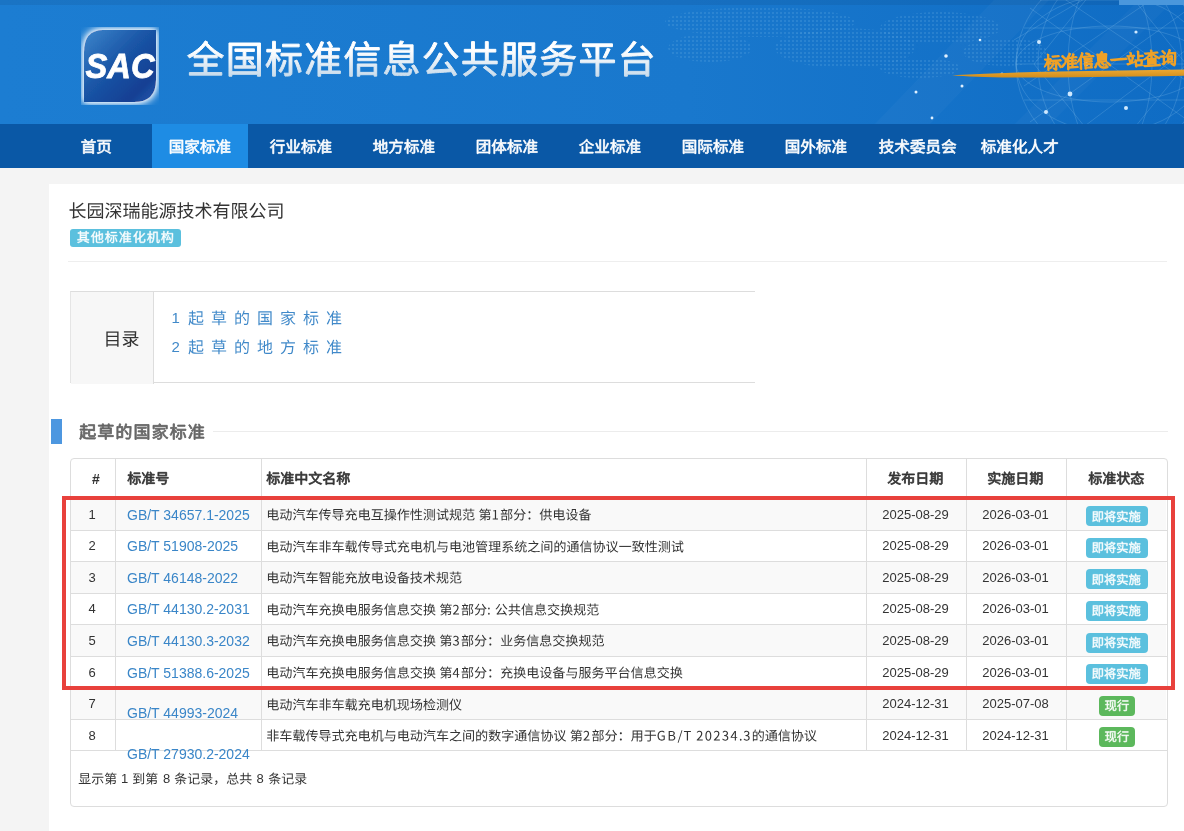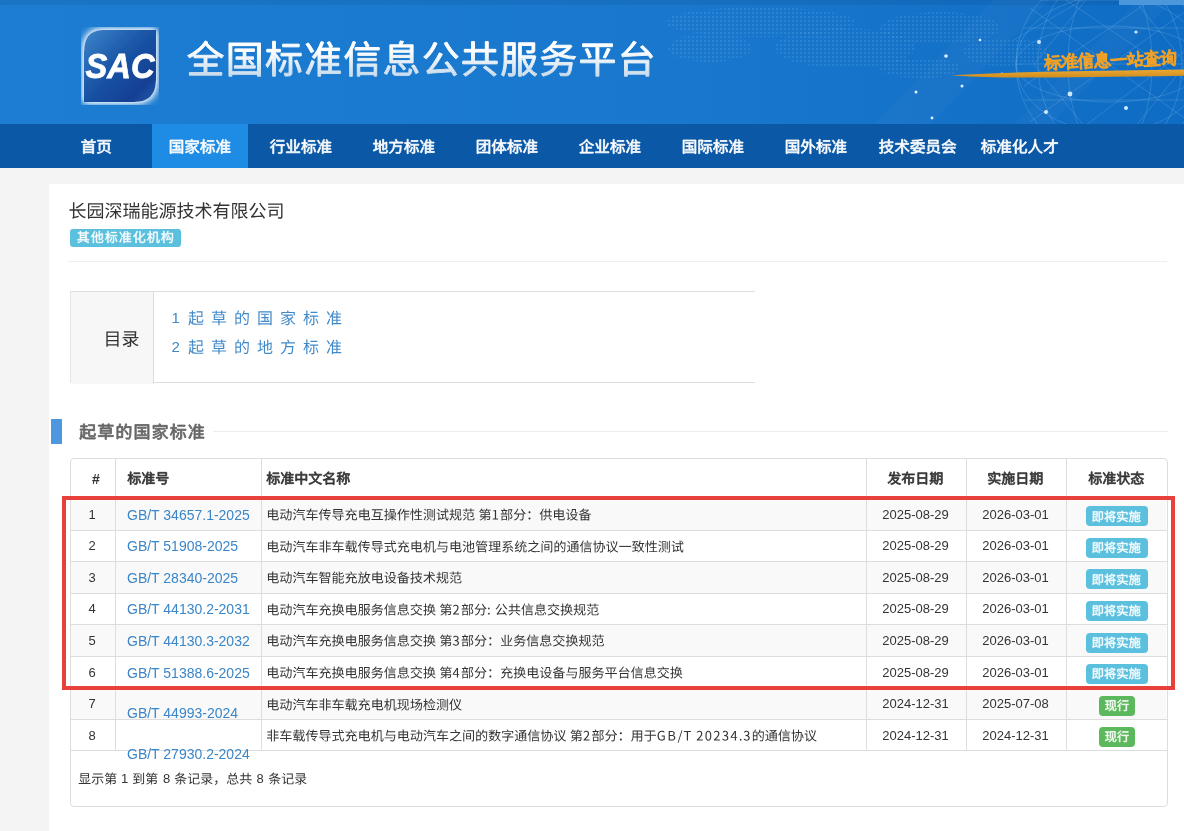--- a/index.html
+++ b/index.html
@@ -608,21 +608,21 @@
 <div class="badge b1" style="top:537.8px"></div>
 <svg style="position:absolute;left:1088.3px;top:537.1px;overflow:visible" width="56.4" height="21.2">
     <g transform="translate(3.6,15.1) scale(0.01230)" fill="#fff" stroke="#fff" stroke-width="41">
       <use href="#n57" xlink:href="#n57" x="0"></use>
       <use href="#n58" xlink:href="#n58" x="1000"></use>
       <use href="#n3b" xlink:href="#n3b" x="2000"></use>
       <use href="#n3c" xlink:href="#n3c" x="3000"></use>
     </g>
   </svg>
 <div class="td c" style="left:92px;top:567.9px">3</div>
-<a class="td lnk" style="left:127px;top:567.9px">GB/T 28340-2025</a>
+<a class="td lnk" style="left:127px;top:567.9px">GB/T 46148-2022</a>
 <svg style="position:absolute;left:262.7px;top:567.3px;overflow:visible" width="202.3" height="21.4">
     <g transform="translate(3.3,15.5) scale(0.01305)" fill="#333">
       <use href="#n3f" xlink:href="#n3f" x="0"></use>
       <use href="#n40" xlink:href="#n40" x="1000"></use>
       <use href="#n41" xlink:href="#n41" x="2000"></use>
       <use href="#n42" xlink:href="#n42" x="3000"></use>
       <use href="#n69" xlink:href="#n69" x="4000"></use>
       <use href="#n24" xlink:href="#n24" x="5000"></use>
       <use href="#n45" xlink:href="#n45" x="6000"></use>
       <use href="#n6a" xlink:href="#n6a" x="7000"></use>

